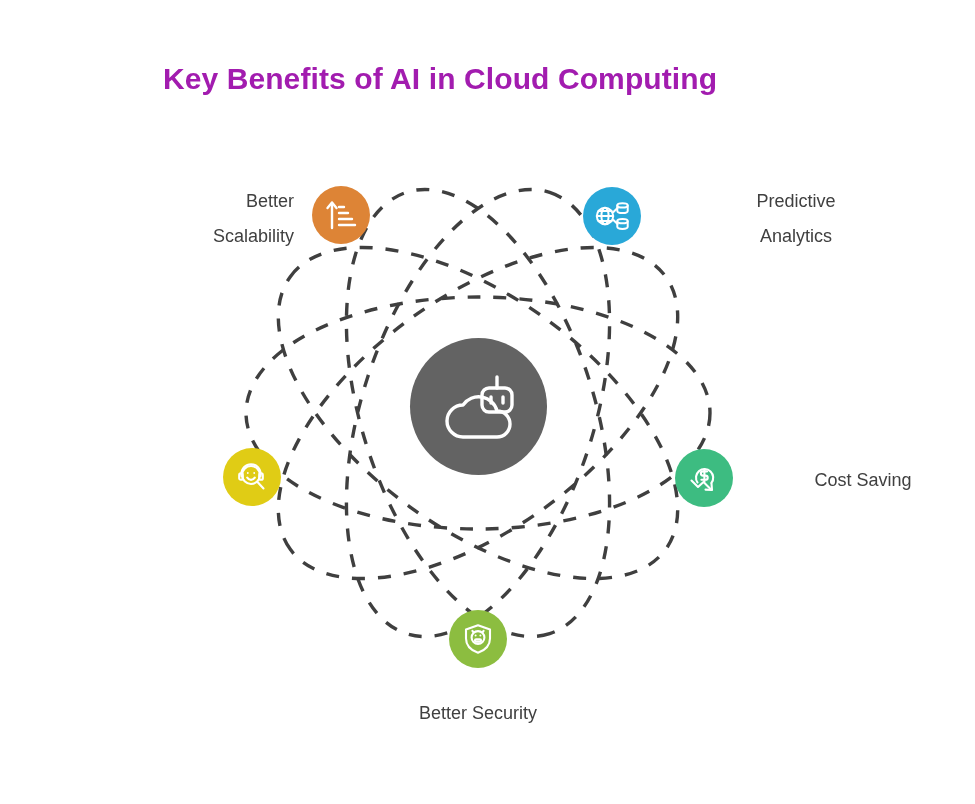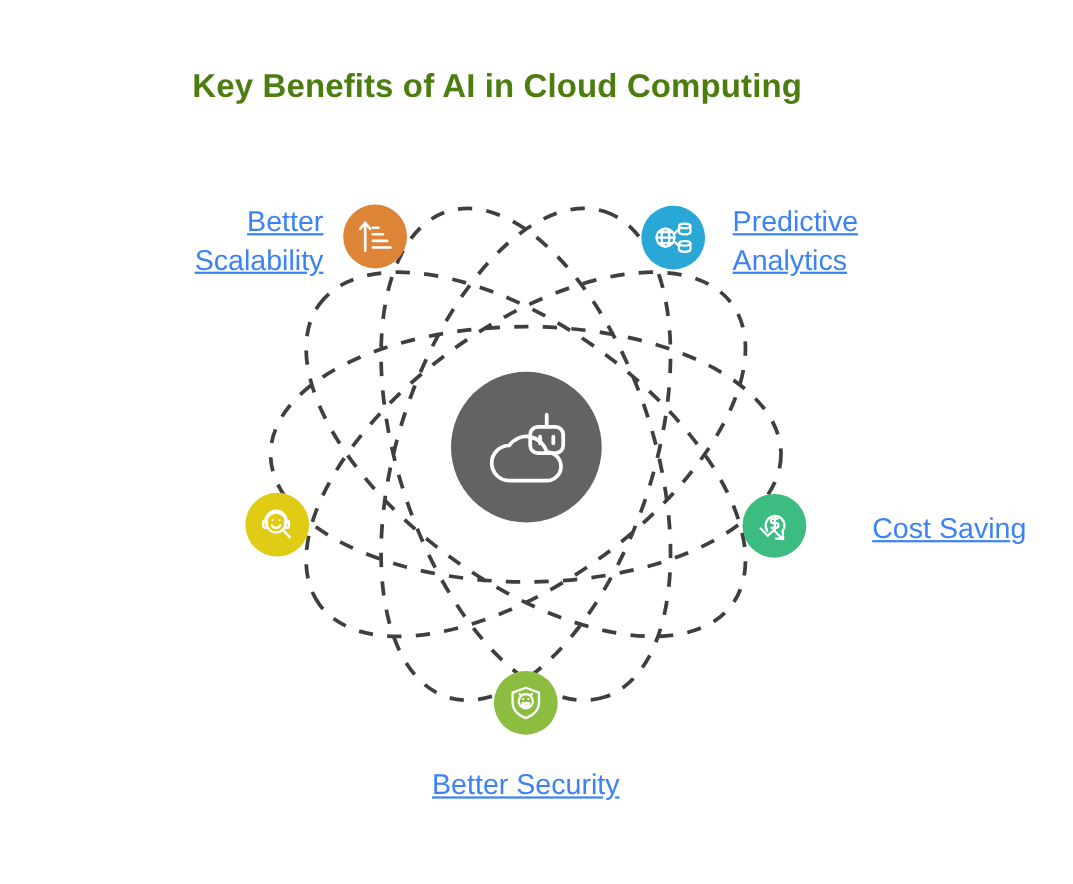--- a/index.html
+++ b/index.html
@@ -11,27 +11,27 @@
     width: 975px;
     height: 804px;
     position: relative;
     overflow: hidden;
     font-family: "Liberation Sans", sans-serif;
     -webkit-font-smoothing: antialiased;
   }
 
   #page-title {
     position: absolute;
-    left: 12px;
+    left: 0;
     top: 62px;
     width: 880px;
     text-align: center;
     font-size: 30px;
     font-weight: bold;
-    color: #4d7c0f;
+    color: #a21caf;
     letter-spacing: 0.1px;
   }
 
   
   #diagram {
     position: absolute;
     left: 0;
     top: 0;
     width: 975px;
     height: 804px;
@@ -71,33 +71,32 @@
 
   #node-scalability  { left: 312px; top: 186px; background: #dd8436; }
   #node-analytics    { left: 583px; top: 187px; background: #29a8d8; }
   #node-customer     { left: 223px; top: 448px; background: #e0cc15; }
   #node-cost         { left: 675px; top: 449px; background: #3dbc81; }
   #node-security     { left: 449px; top: 610px; background: #8cbd40; }
 
   
   .label {
     position: absolute;
-    color: #3b82f6;
-    font-size: 26px;
+    color: #404040;
+    font-size: 18px;
     line-height: 35px;
     white-space: pre-line;
-    text-decoration: underline;
   }
   #label-scalability {
     left: 68px; top: 184px; width: 226px;
     text-align: right;
   }
   #label-analytics {
     left: 666px; top: 184px; width: 260px;
-    text-align: left;
+    text-align: center;
   }
   #label-customer {
     left: 8px; top: 427px; width: 188px;
     text-align: right;
   }
   #label-cost {
     left: 758px; top: 463px; width: 210px;
     text-align: center;
   }
   #label-security {

